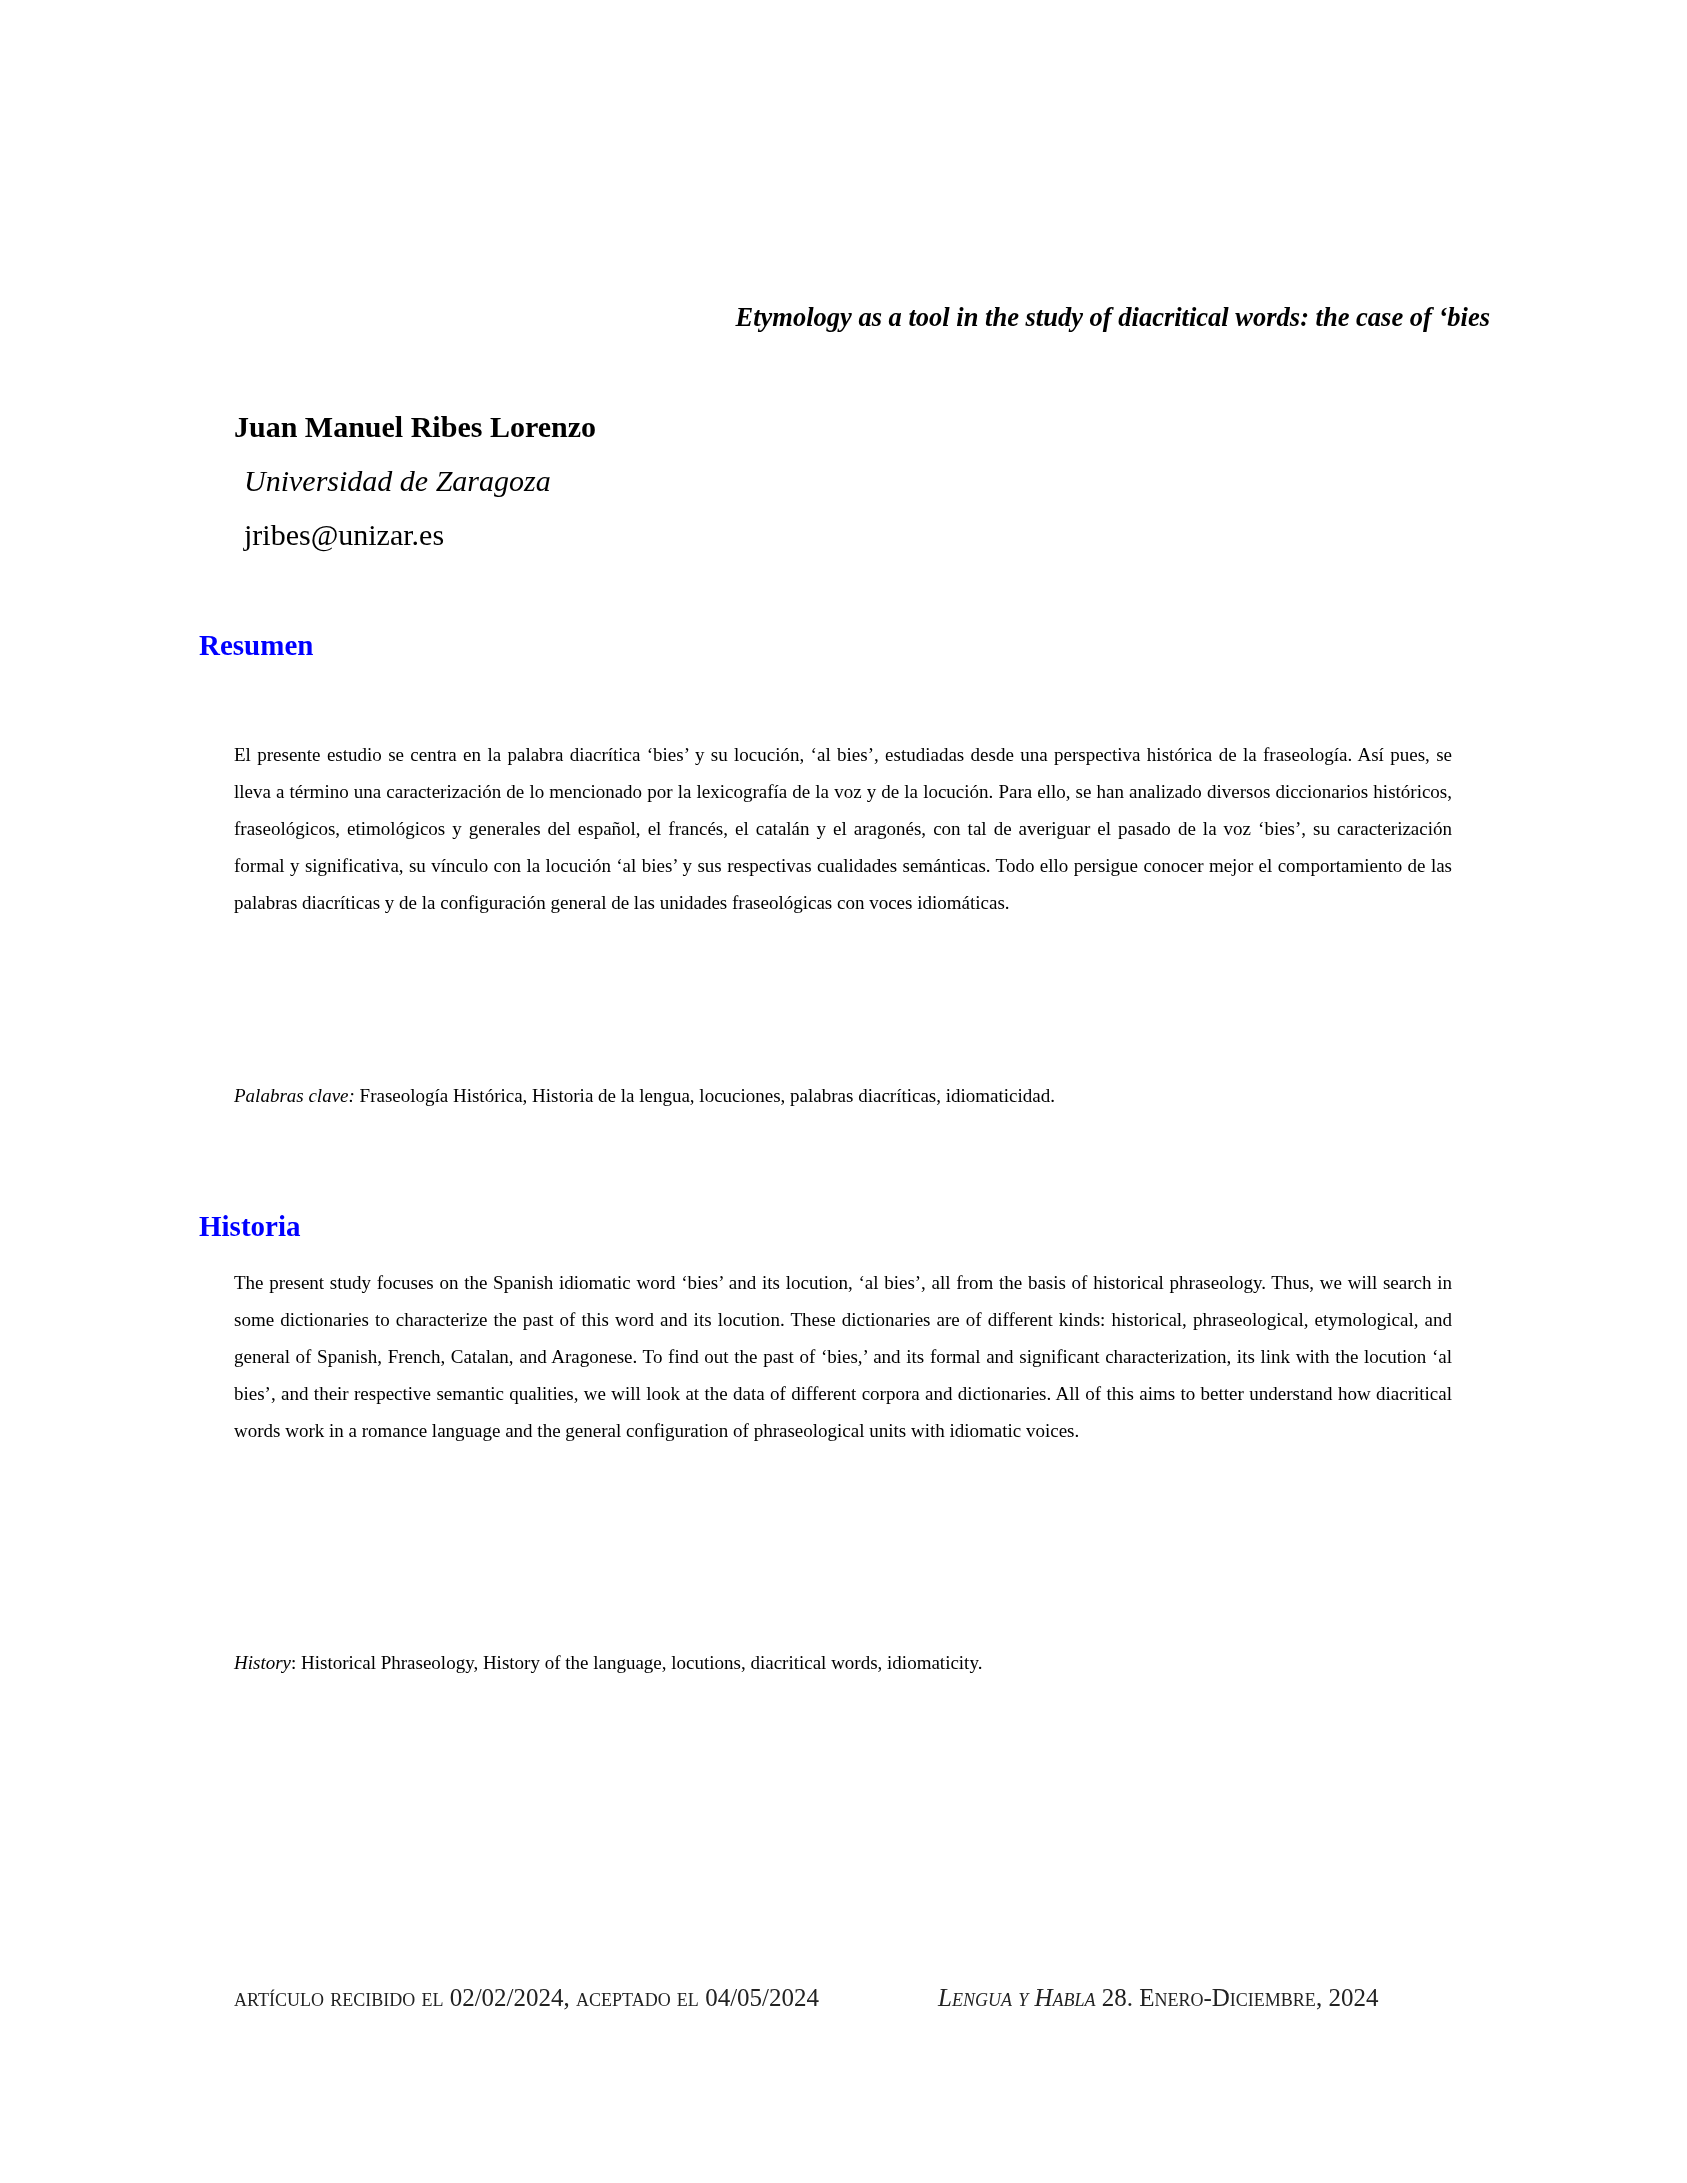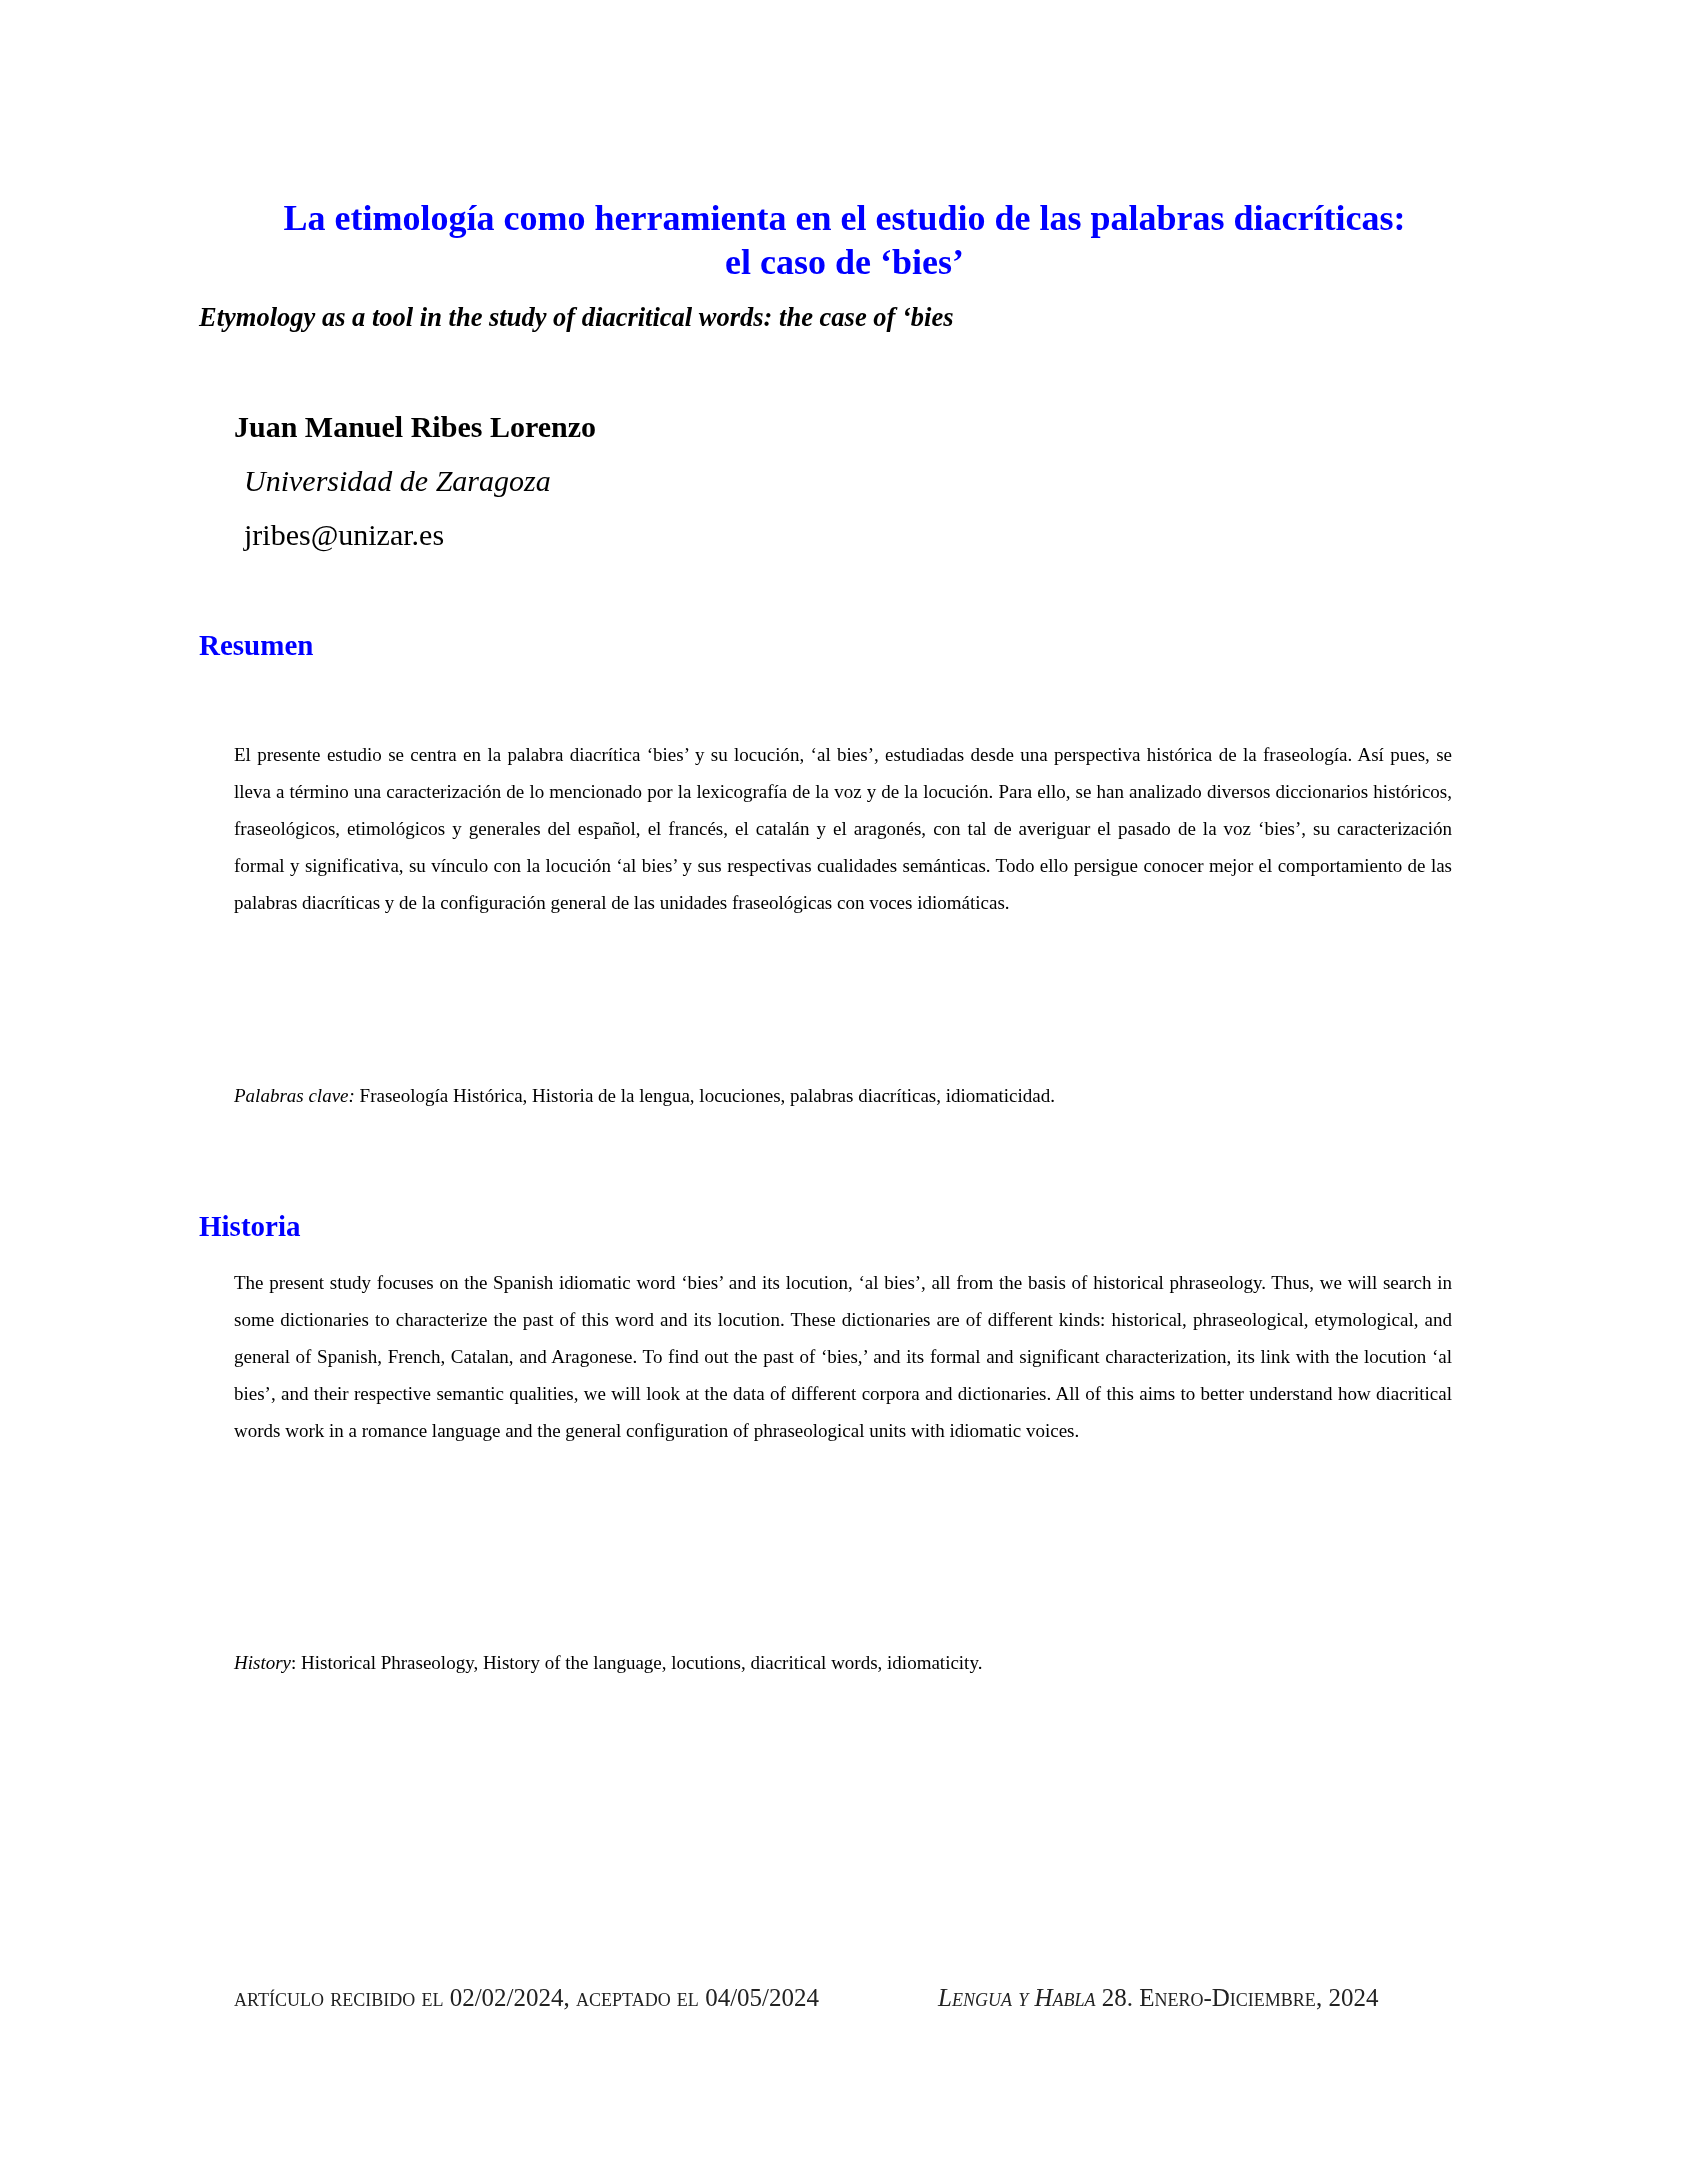--- a/index.html
+++ b/index.html
@@ -30,21 +30,21 @@
       color: #0000ff;
       font-weight: bold;
       font-size: 36px;
       line-height: 44px;
     }
     .subtitle {
       position: absolute;
       left: 199px;
       width: 1291px;
       top: 301px;
-      text-align: left;
+      text-align: right;
       font-style: italic;
       font-weight: bold;
       font-size: 26.5px;
       line-height: 33px;
     }
     .author {
       position: absolute;
       left: 234px;
       top: 408px;
       font-weight: bold;
@@ -101,24 +101,20 @@
     .footer-left { left: 234px; }
     .footer-right { left: 938px; }
     .sc { font-variant: small-caps; }
     .it { font-style: italic; }
   </style>
 </head>
 <body>
 
 <div class="page">
 
-  <div class="title">
-    <div>La etimología como herramienta en el estudio de las palabras diacríticas:</div>
-    <div>el caso de ‘bies’</div>
-  </div>
 
   <div class="subtitle">Etymology as a tool in the study of diacritical words: the case of ‘bies</div>
 
   <div class="author">Juan Manuel Ribes Lorenzo</div>
   <div class="affiliation">Universidad de Zaragoza</div>
   <div class="email">jribes@unizar.es</div>
 
   <div class="section-heading heading-resumen">Resumen</div>
 
   <div class="para para-resumen">El presente estudio se centra en la palabra diacrítica ‘bies’ y su locución, ‘al bies’, estudiadas desde una perspectiva histórica de la fraseología. Así pues, se lleva a término una caracterización de lo mencionado por la lexicografía de la voz y de la locución. Para ello, se han analizado diversos diccionarios históricos, fraseológicos, etimológicos y generales del español, el francés, el catalán y el aragonés, con tal de averiguar el pasado de la voz ‘bies’, su caracterización formal y significativa, su vínculo con la locución ‘al bies’ y sus respectivas cualidades semánticas. Todo ello persigue conocer mejor el comportamiento de las palabras diacríticas y de la configuración general de las unidades fraseológicas con voces idiomáticas.</div>

